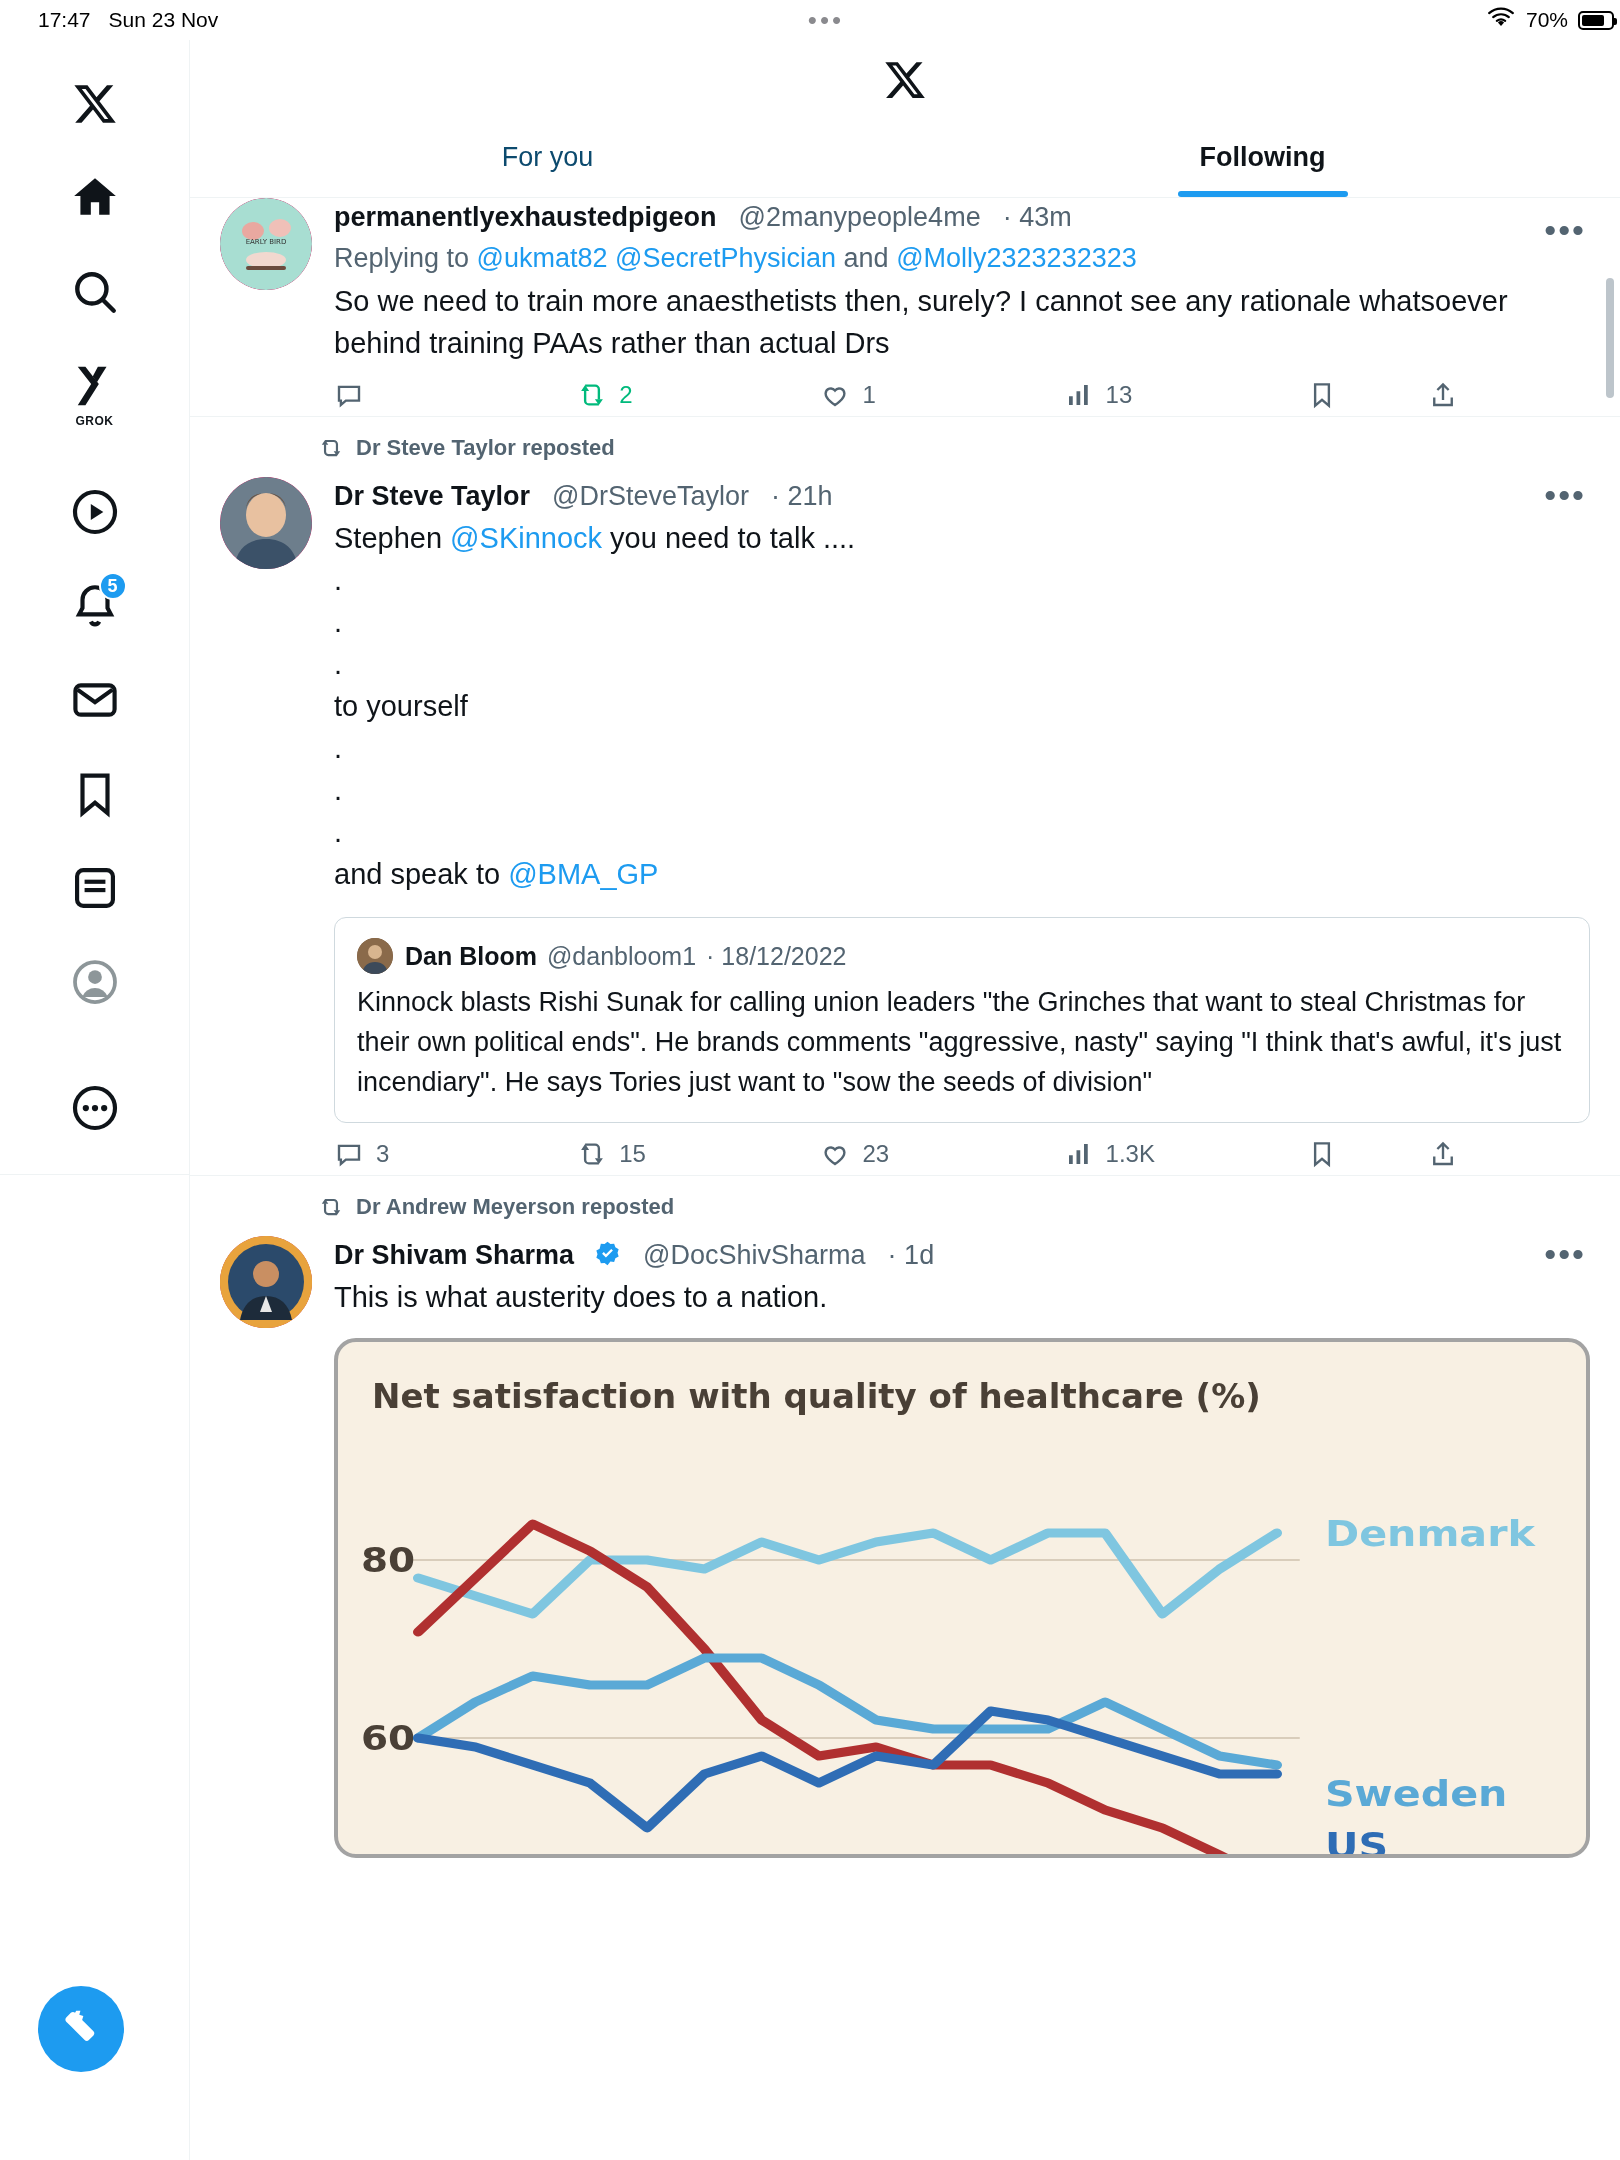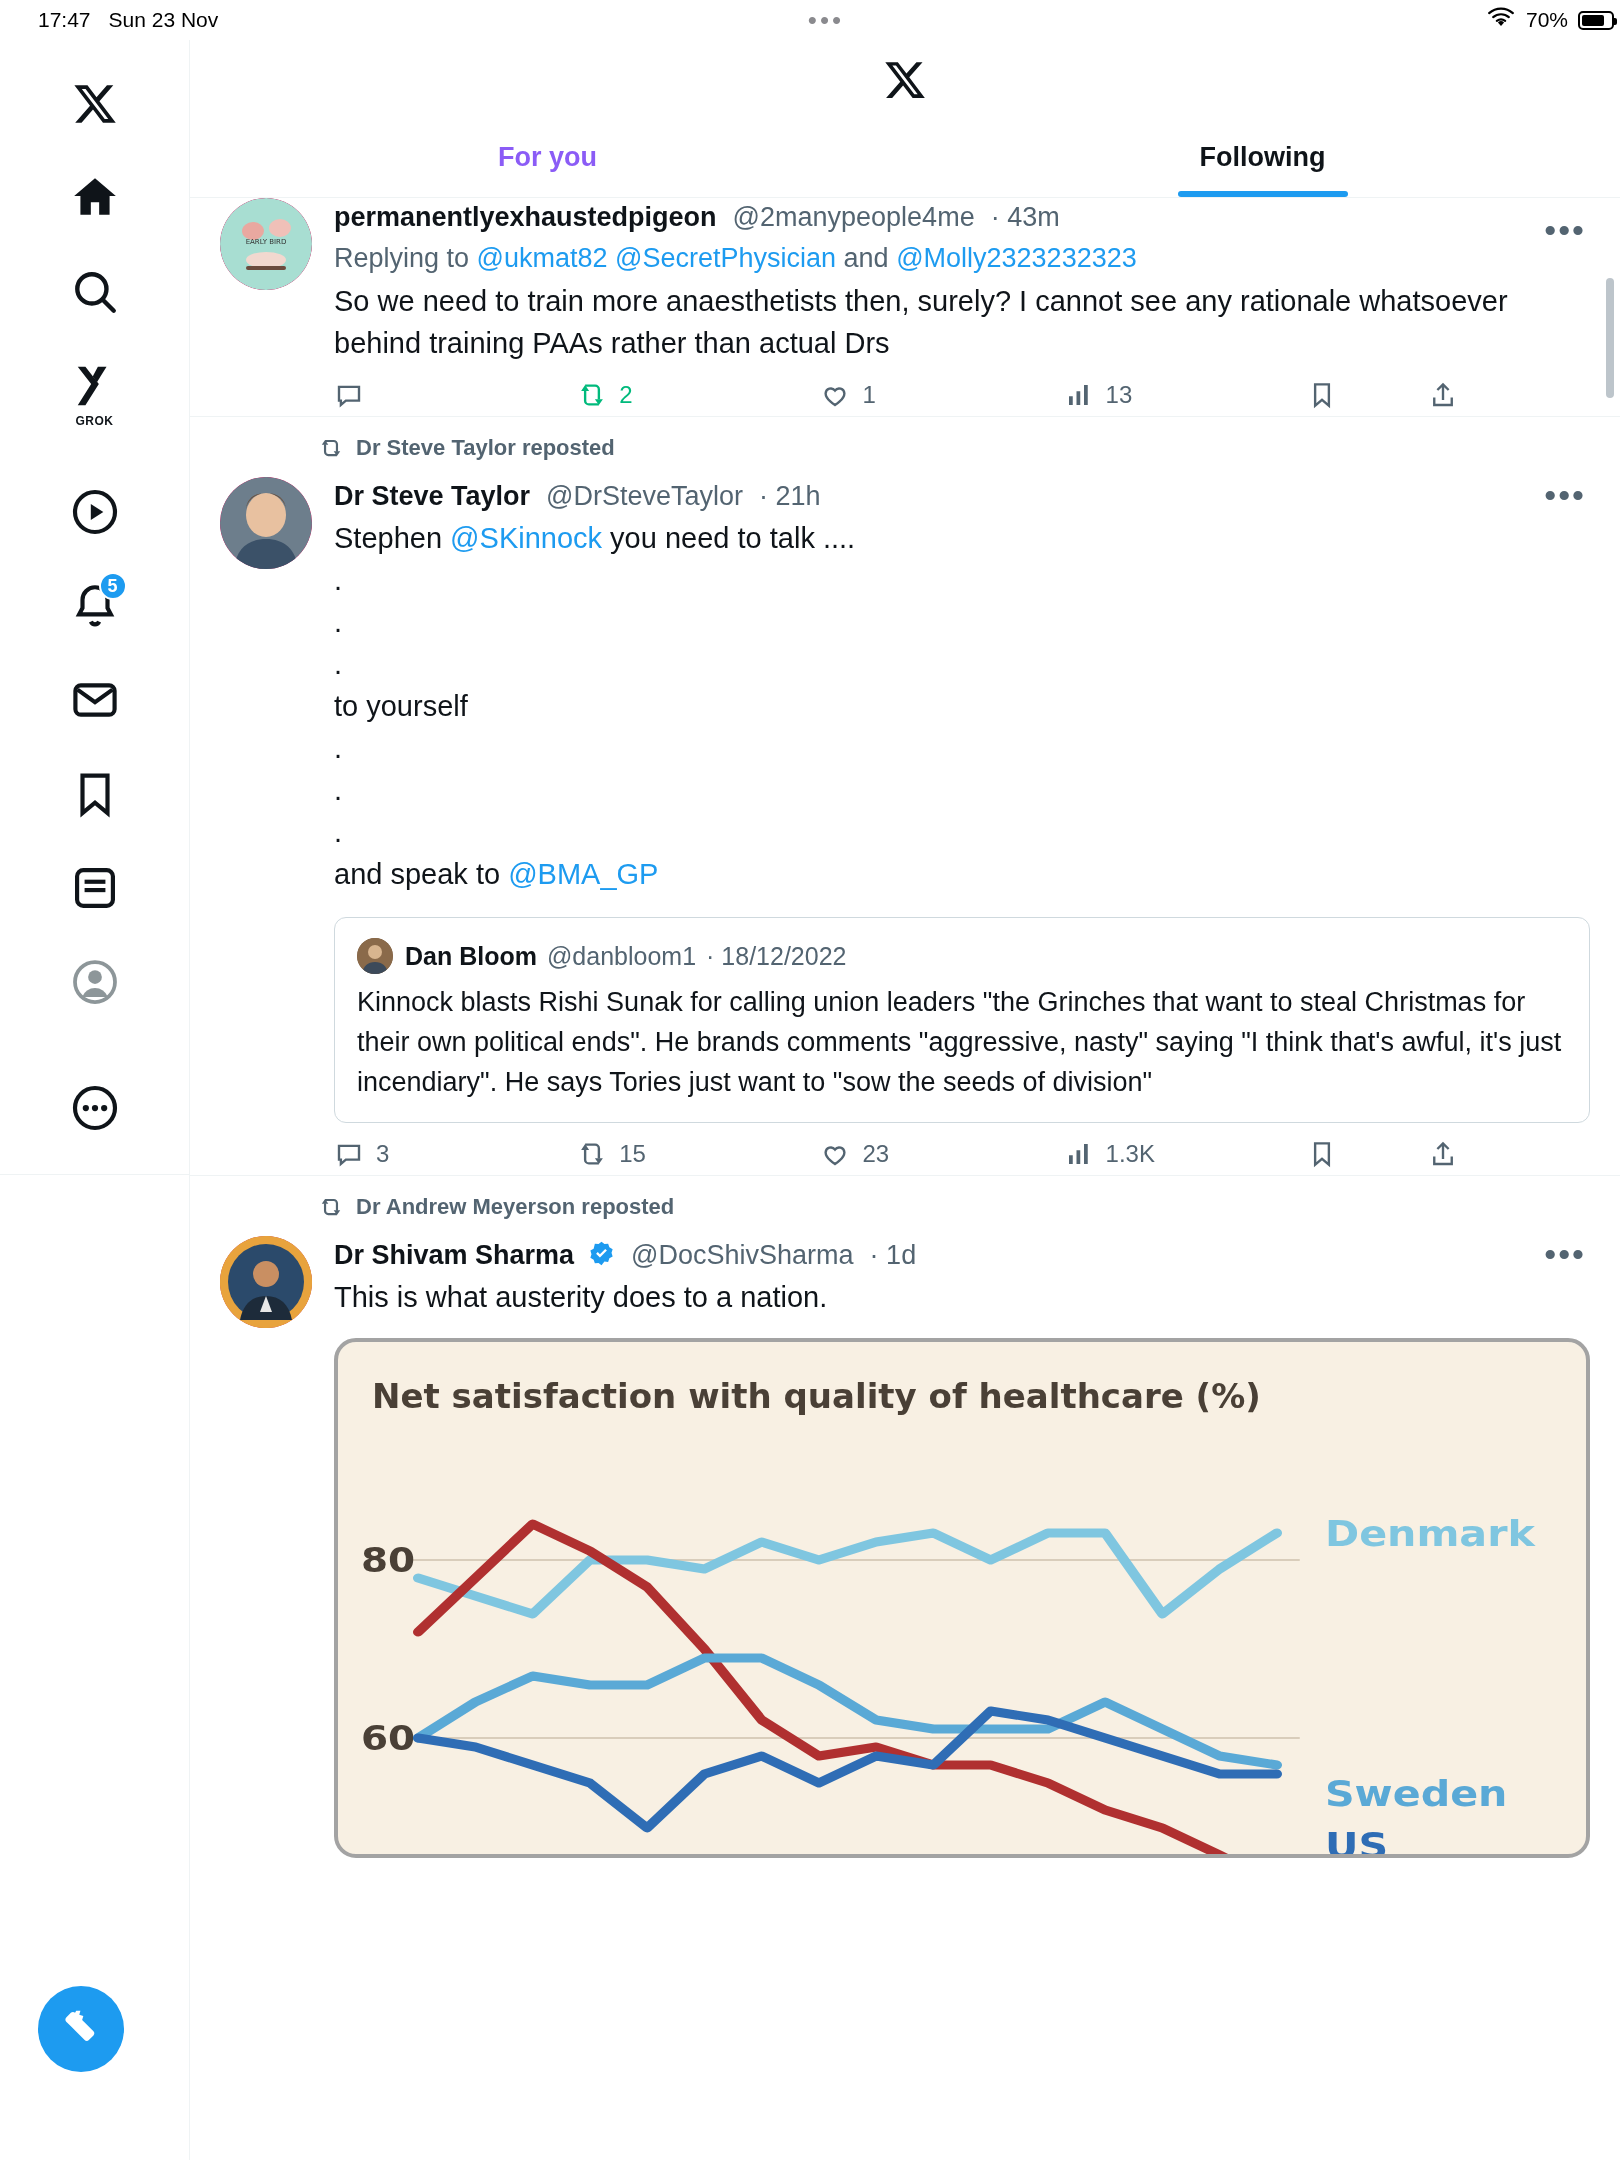--- a/index.html
+++ b/index.html
@@ -79,21 +79,21 @@
     overflow: hidden;
   }
   .x-header {
     height: 80px; display: flex; align-items: center; justify-content: center;
   }
   .tabs {
     display: flex; height: 78px; border-bottom: 1px solid #eff3f4;
   }
   .tab {
     flex: 1; display: flex; align-items: flex-start; justify-content: center;
-    position: relative; font-size: 27px; color: #8b5cf6; padding-top: 22px; font-weight: bold;
+    position: relative; font-size: 27px; color: #0c4a6e; padding-top: 22px;
   }
   .tab.active { color: #0f1419; font-weight: 700; }
   .tab.active::after {
     content: ""; position: absolute; bottom: 0; left: 50%; transform: translateX(-50%);
     width: 170px; height: 6px; background: #1d9bf0; border-radius: 3px;
   }
 
   .feed { position: relative; }
 
   
@@ -108,21 +108,21 @@
     color: #536471; font-size: 22px; font-weight: 700;
     padding: 18px 30px 2px 128px;
   }
   .avatar {
     width: 92px; height: 92px; border-radius: 50%; flex: 0 0 92px;
     margin-right: 22px; overflow: hidden; position: relative;
     background: #be185d;
   }
   .tweet-body { flex: 1; min-width: 0; }
   .tw-head {
-    display: flex; align-items: baseline; flex-wrap: wrap; gap: 6px;
+    display: flex; align-items: baseline; flex-wrap: wrap; gap: 12px;
     font-size: 27px; line-height: 38px;
   }
   .name { font-weight: 700; color: #0f1419; }
   .handle, .dot-time { color: #536471; font-weight: 400; margin-left: 10px; }
   .verified {
     display: inline-block; width: 27px; height: 27px; margin-left: 8px;
     position: relative; top: 3px;
   }
   .more-dots {
     position: absolute; right: 34px; color: #536471; font-size: 34px;

